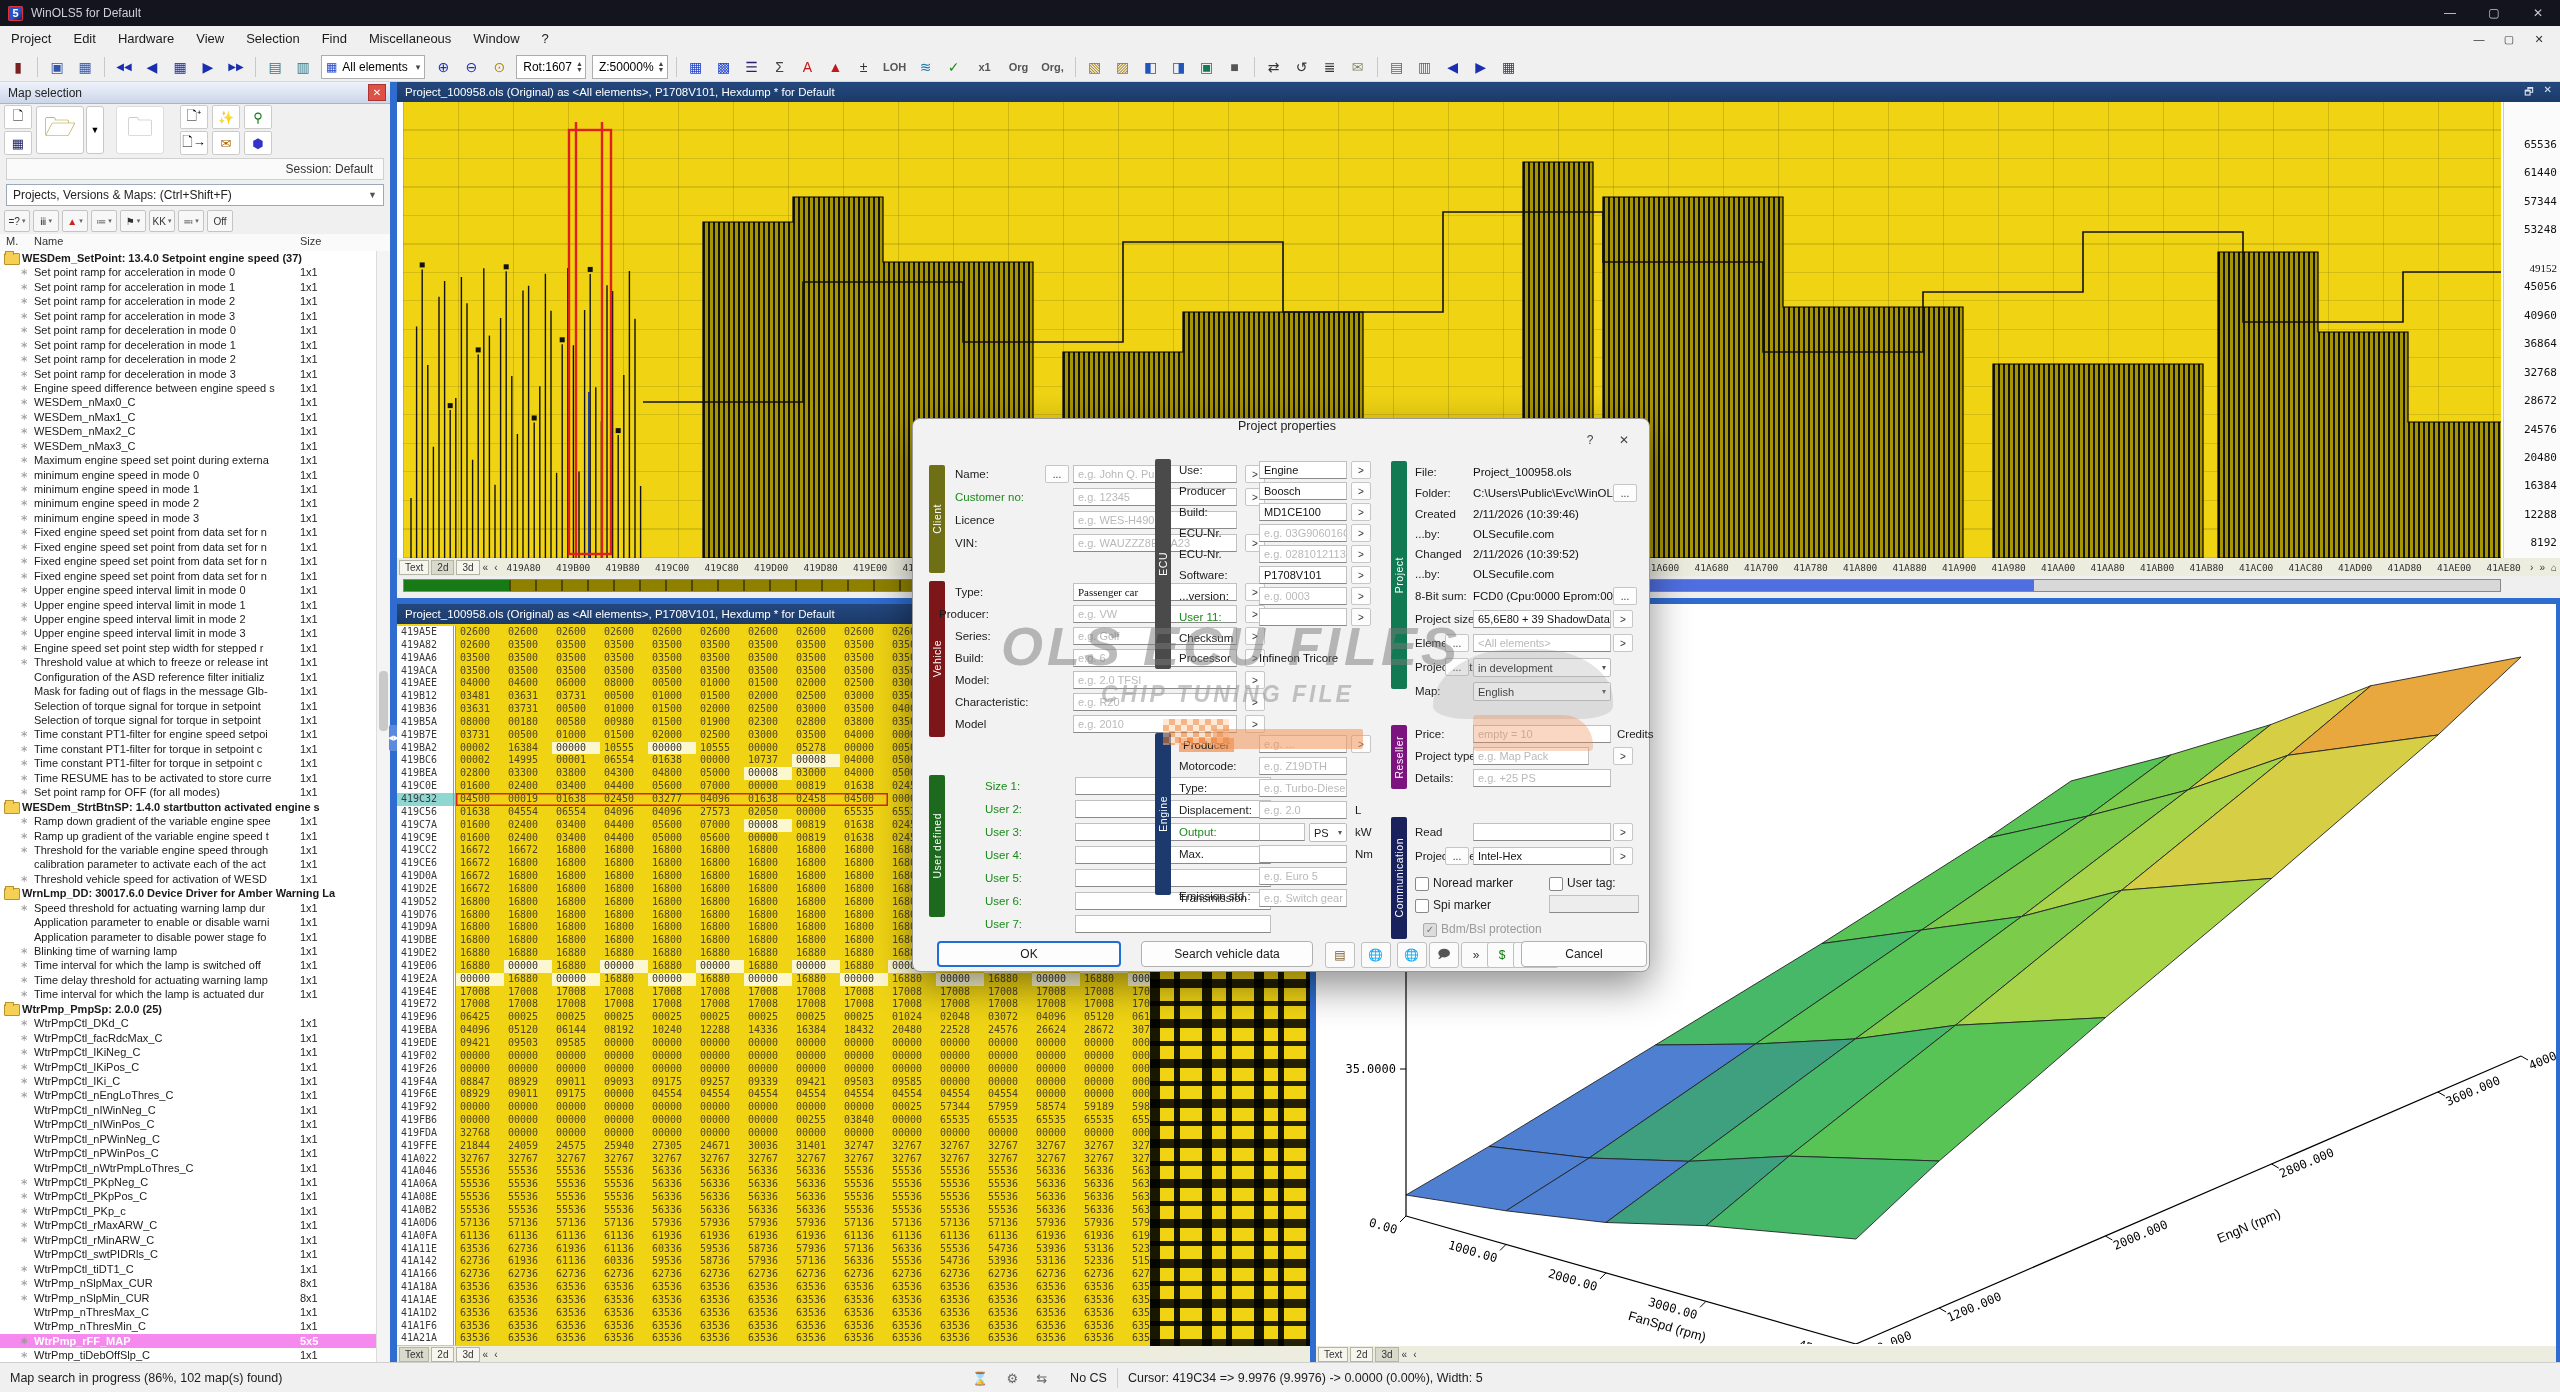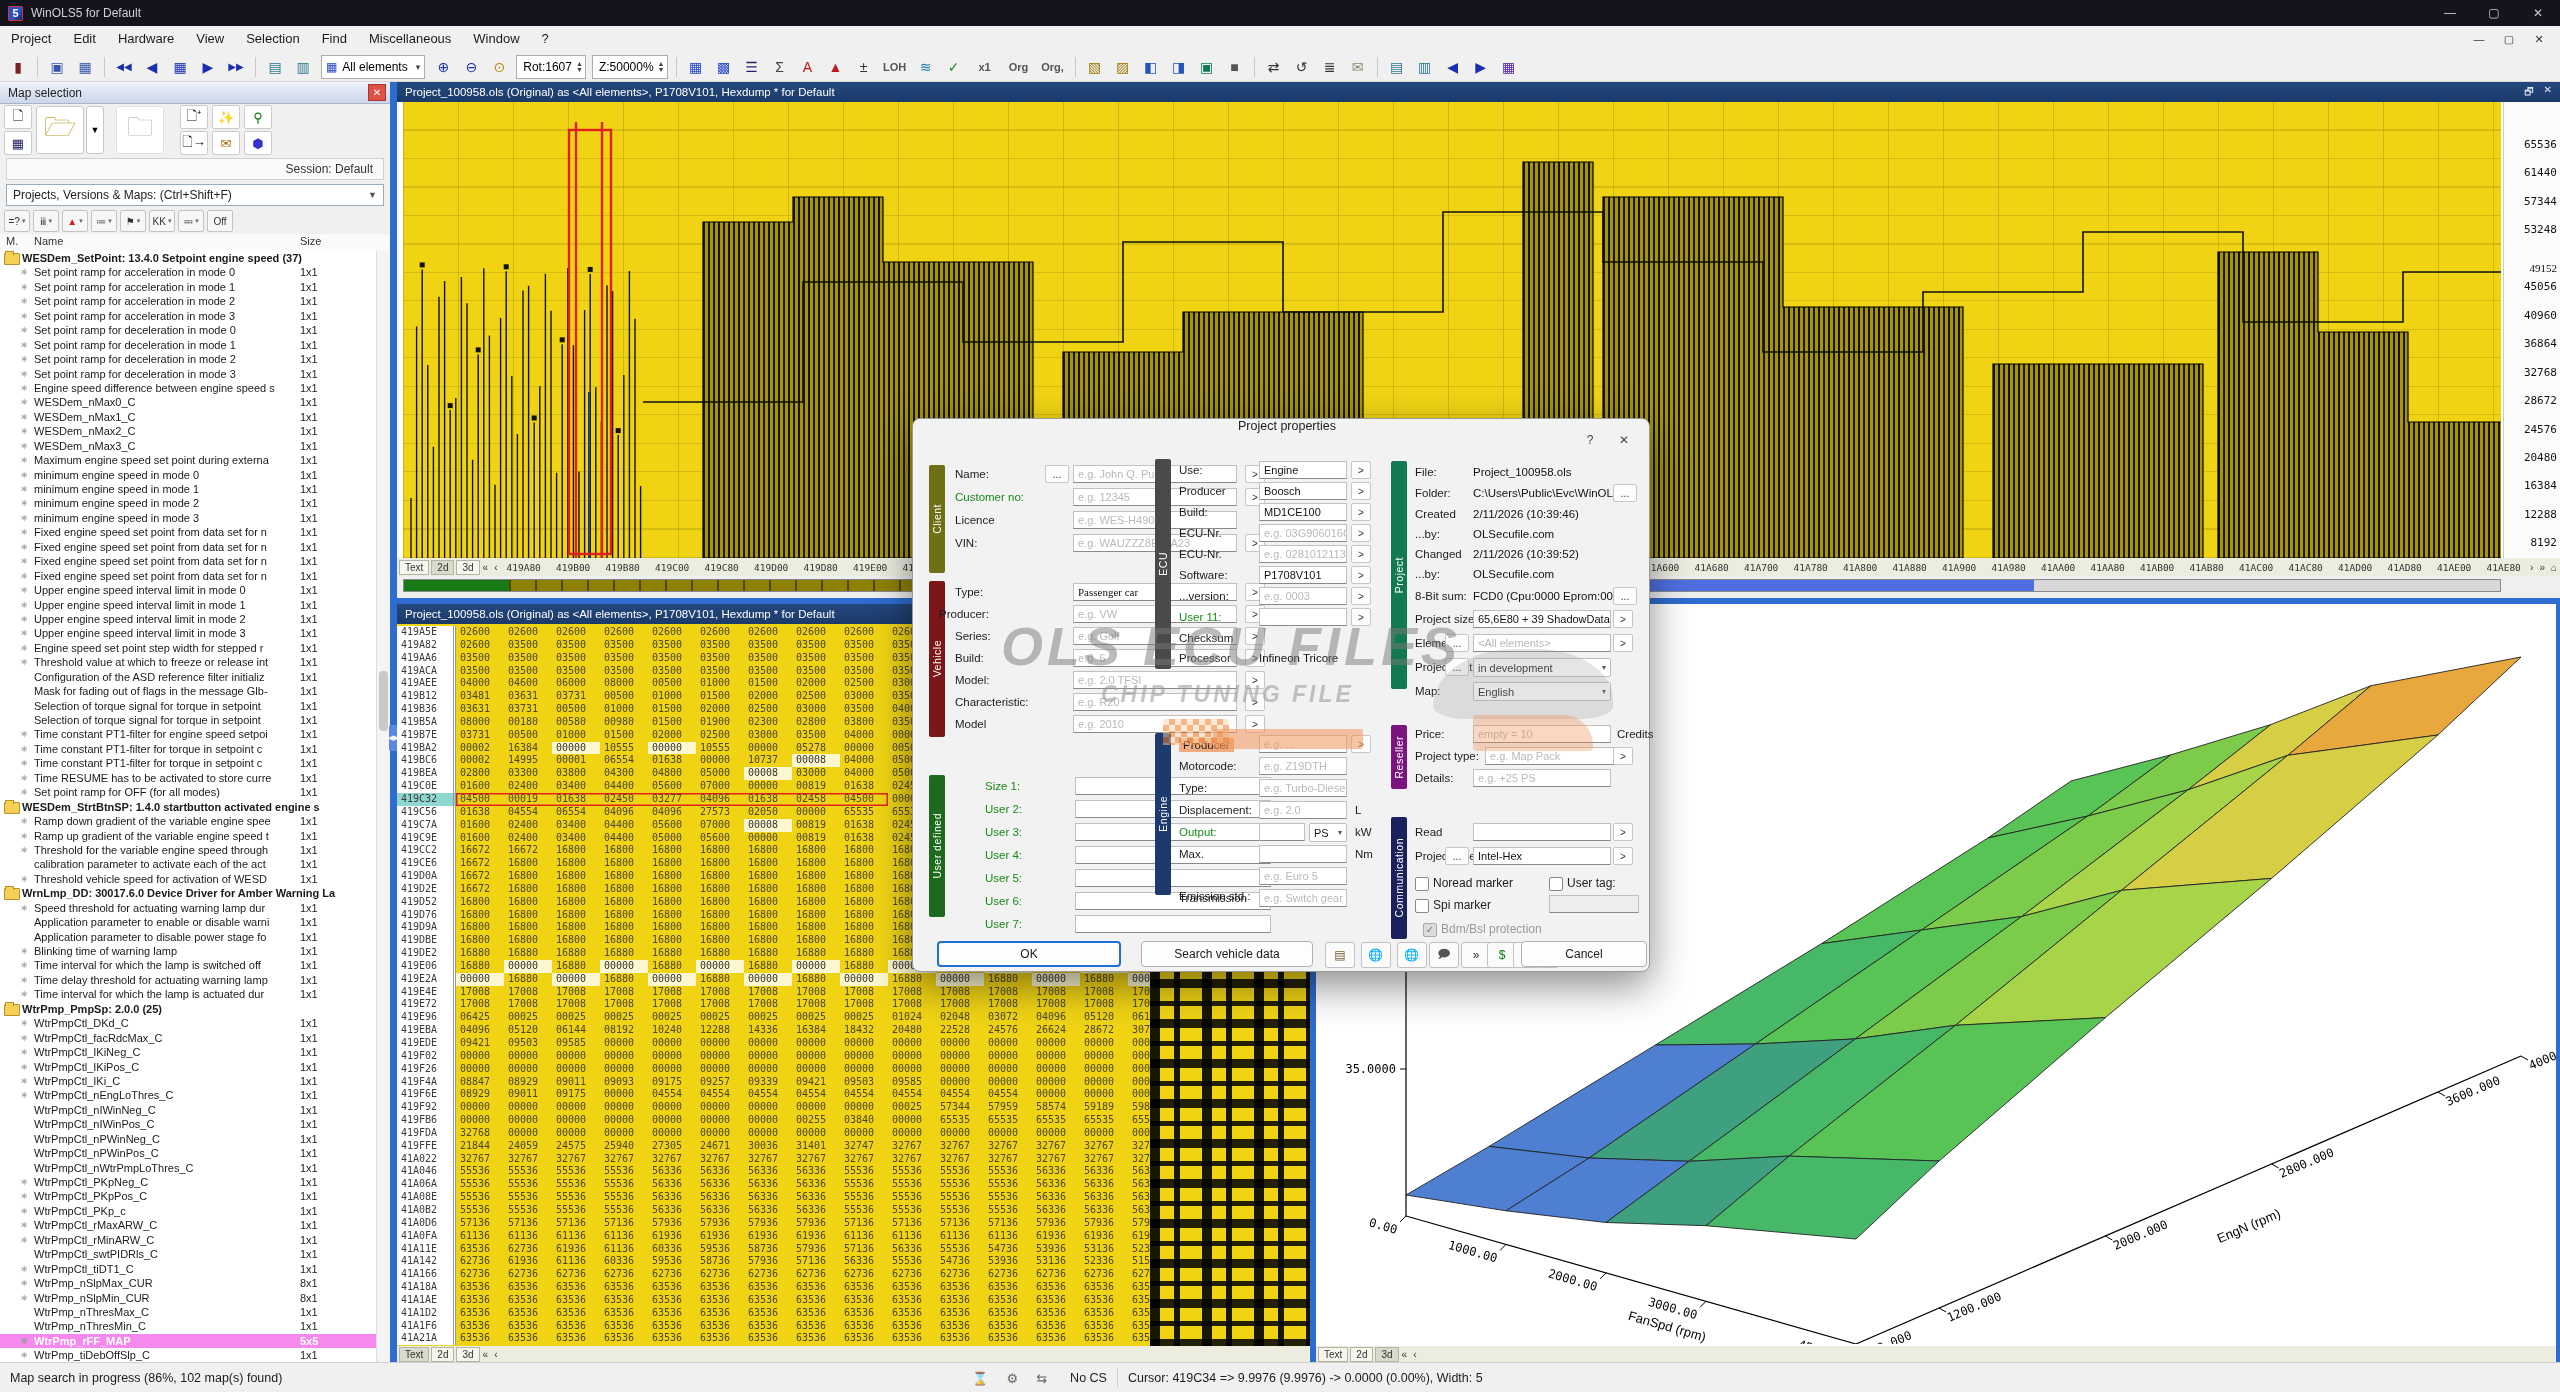--- a/index.html
+++ b/index.html
@@ -2068,21 +2068,21 @@
         <span>English</span>
         <span class="car">▾</span>
       </div>
       <div class="gbar" style="left: 478px; top: 276px; width: 16px; height: 64px; background: rgb(124, 20, 128);">
         <span>Reseller</span>
       </div>
       <div class="dlabel" style="left: 502px; top: 279px;">Price:</div>
       <div class="dinput ph" style="left: 560px; top: 276px; width: 138px;">empty = 10</div>
       <div class="dlabel" style="left: 704px; top: 279px;">Credits</div>
       <div class="dlabel" style="left: 502px; top: 301px;">Project type:</div>
-      <div class="dinput ph" style="left: 572px; top: 298px; width: 138px;">e.g. Map Pack</div>
+      <div class="dinput ph" style="left: 560px; top: 298px; width: 116px;">e.g. Map Pack</div>
       <div class="dbtn" style="left: 700px; top: 298px; width: 20px;">&gt;</div>
       <div class="dlabel" style="left: 502px; top: 323px;">Details:</div>
       <div class="dinput ph" style="left: 560px; top: 320px; width: 138px;">e.g. +25 PS</div>
       <div class="gbar" style="left: 478px; top: 368px; width: 16px; height: 122px; background: rgb(25, 34, 92);">
         <span>Communication</span>
       </div>
       <div class="dlabel" style="left: 502px; top: 377px;">Read</div>
       <div class="dinput" style="left: 560px; top: 374px; width: 138px;"></div>
       <div class="dbtn" style="left: 700px; top: 374px; width: 20px;">&gt;</div>
       <div class="dlabel" style="left: 502px; top: 401px;">Project type:</div>

